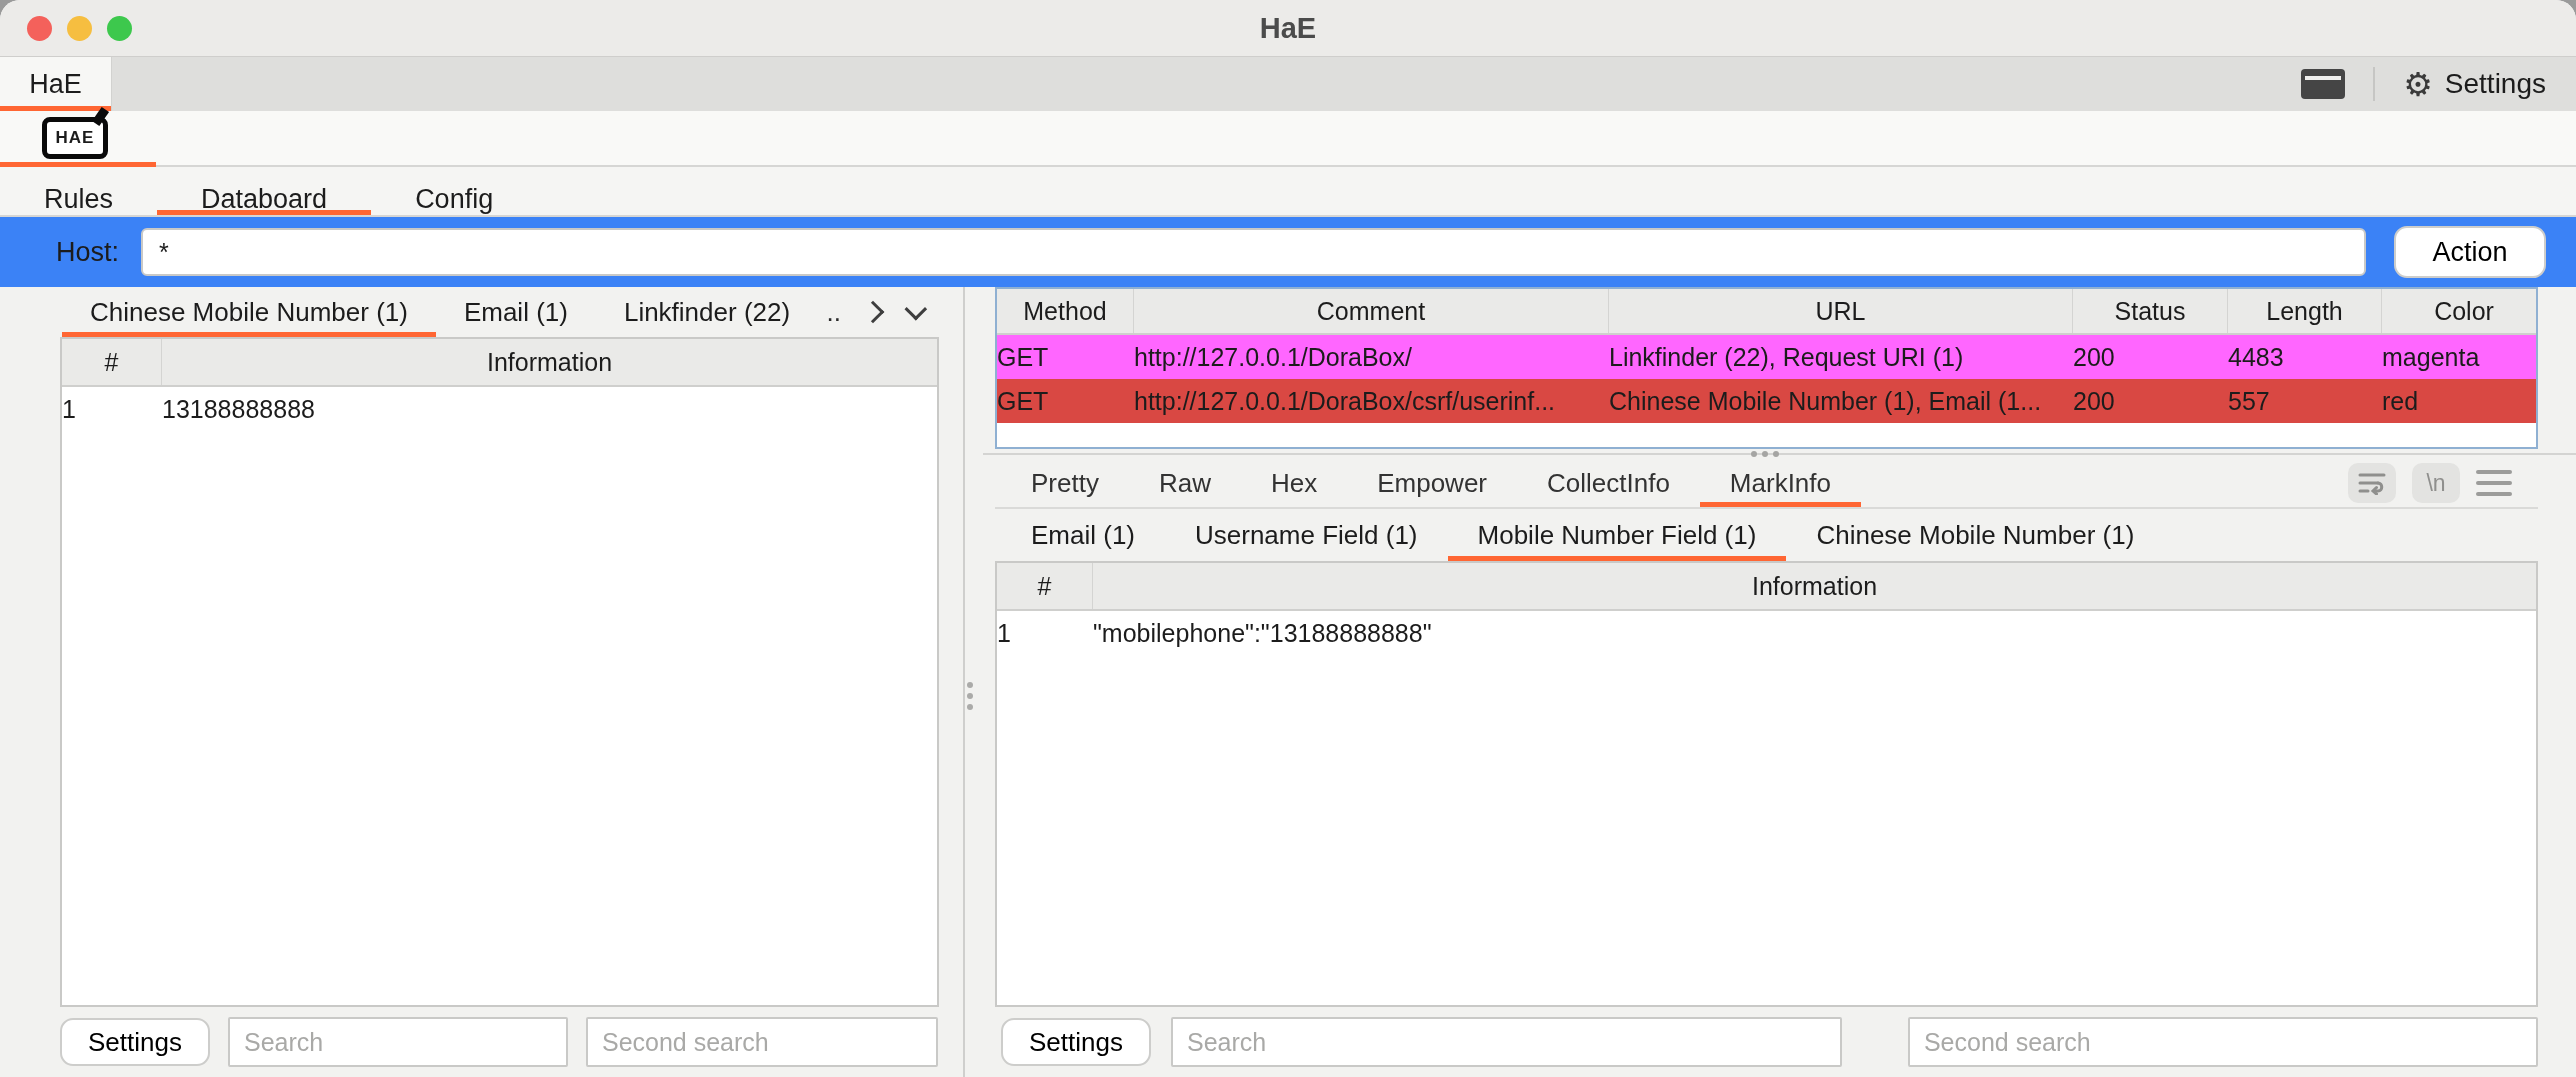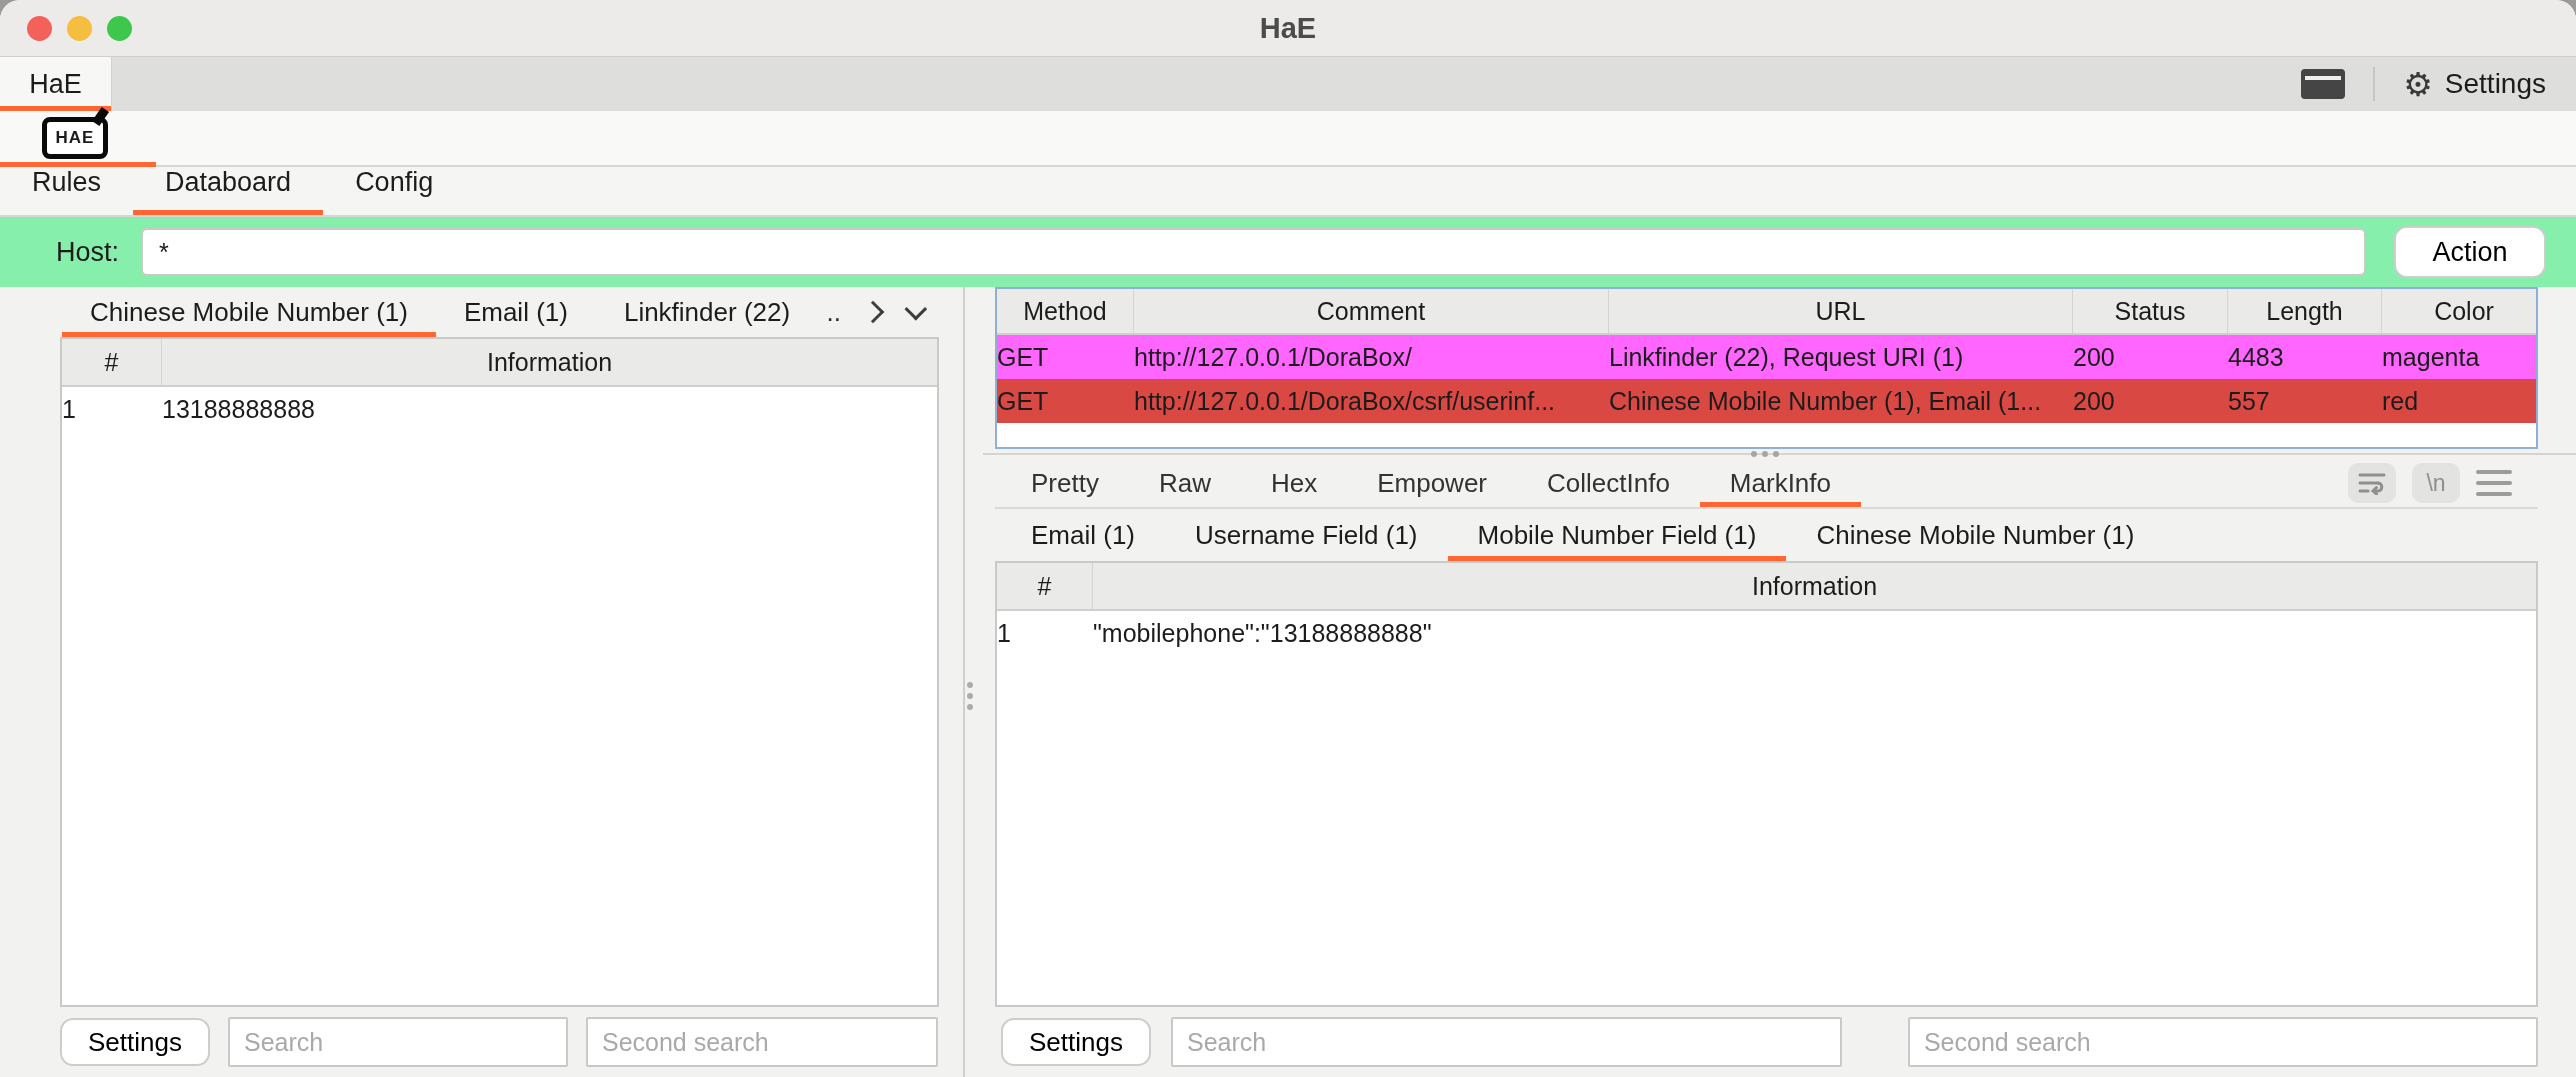--- a/index.html
+++ b/index.html
@@ -55,24 +55,24 @@
     border: 5px solid #0a0a0a; border-radius: 8px; background: #fff;
     display: flex; align-items: center; justify-content: center;
     font-weight: bold; font-size: 17px; letter-spacing: 1px; position: relative;
   }
   .logo::after { content: ""; position: absolute; top: -14px; right: -2px; width: 9px; height: 17px; background: #0a0a0a; transform: rotate(35deg); }
   .banner-underline { position: absolute; left: 0; bottom: -2px; width: 156px; height: 5px; background: var(--color-accent, #ff6633); }
   .tagline { margin-left: 52px; font-size: 30px; color: #b4b4b2; }
 
   
   .nav-tabs { height: 50px; flex: 0 0 auto; background: #f5f5f3; border-bottom: 2px solid #d6d6d4; display: flex; align-items: stretch; }
-  .nav-tab { padding: 0 32px; display: flex; align-items: flex-start; font-size: 27px; position: relative; }
-
-  
-  .host-row { height: 70px; flex: 0 0 auto; display: flex; align-items: center; background: #86efac; }
+  .nav-tab { padding: 0 44px; display: flex; align-items: flex-end; font-size: 27px; position: relative; }
+
+  
+  .host-row { height: 70px; flex: 0 0 auto; display: flex; align-items: center; background: #3b82f6; }
   .host-label { margin-left: 56px; font-size: 27px; }
   .host-input {
     flex: 1; margin-left: 22px; height: 48px;
     border: 2px solid #c9c9c7; border-radius: 6px; background: #fff;
     font-size: 25px; padding: 0 16px; font-family: inherit; color: #1c1c1c; outline: none;
   }
   .action-btn { width: 152px; height: 52px; margin: 0 30px 0 28px; border: 2px solid #cdcdcb; border-radius: 13px; background: #fff; font-size: 27px; font-family: inherit; }
 
   
   .main { flex: 1; min-height: 0; display: flex; background: #f2f2f0; gap: 20px; }

